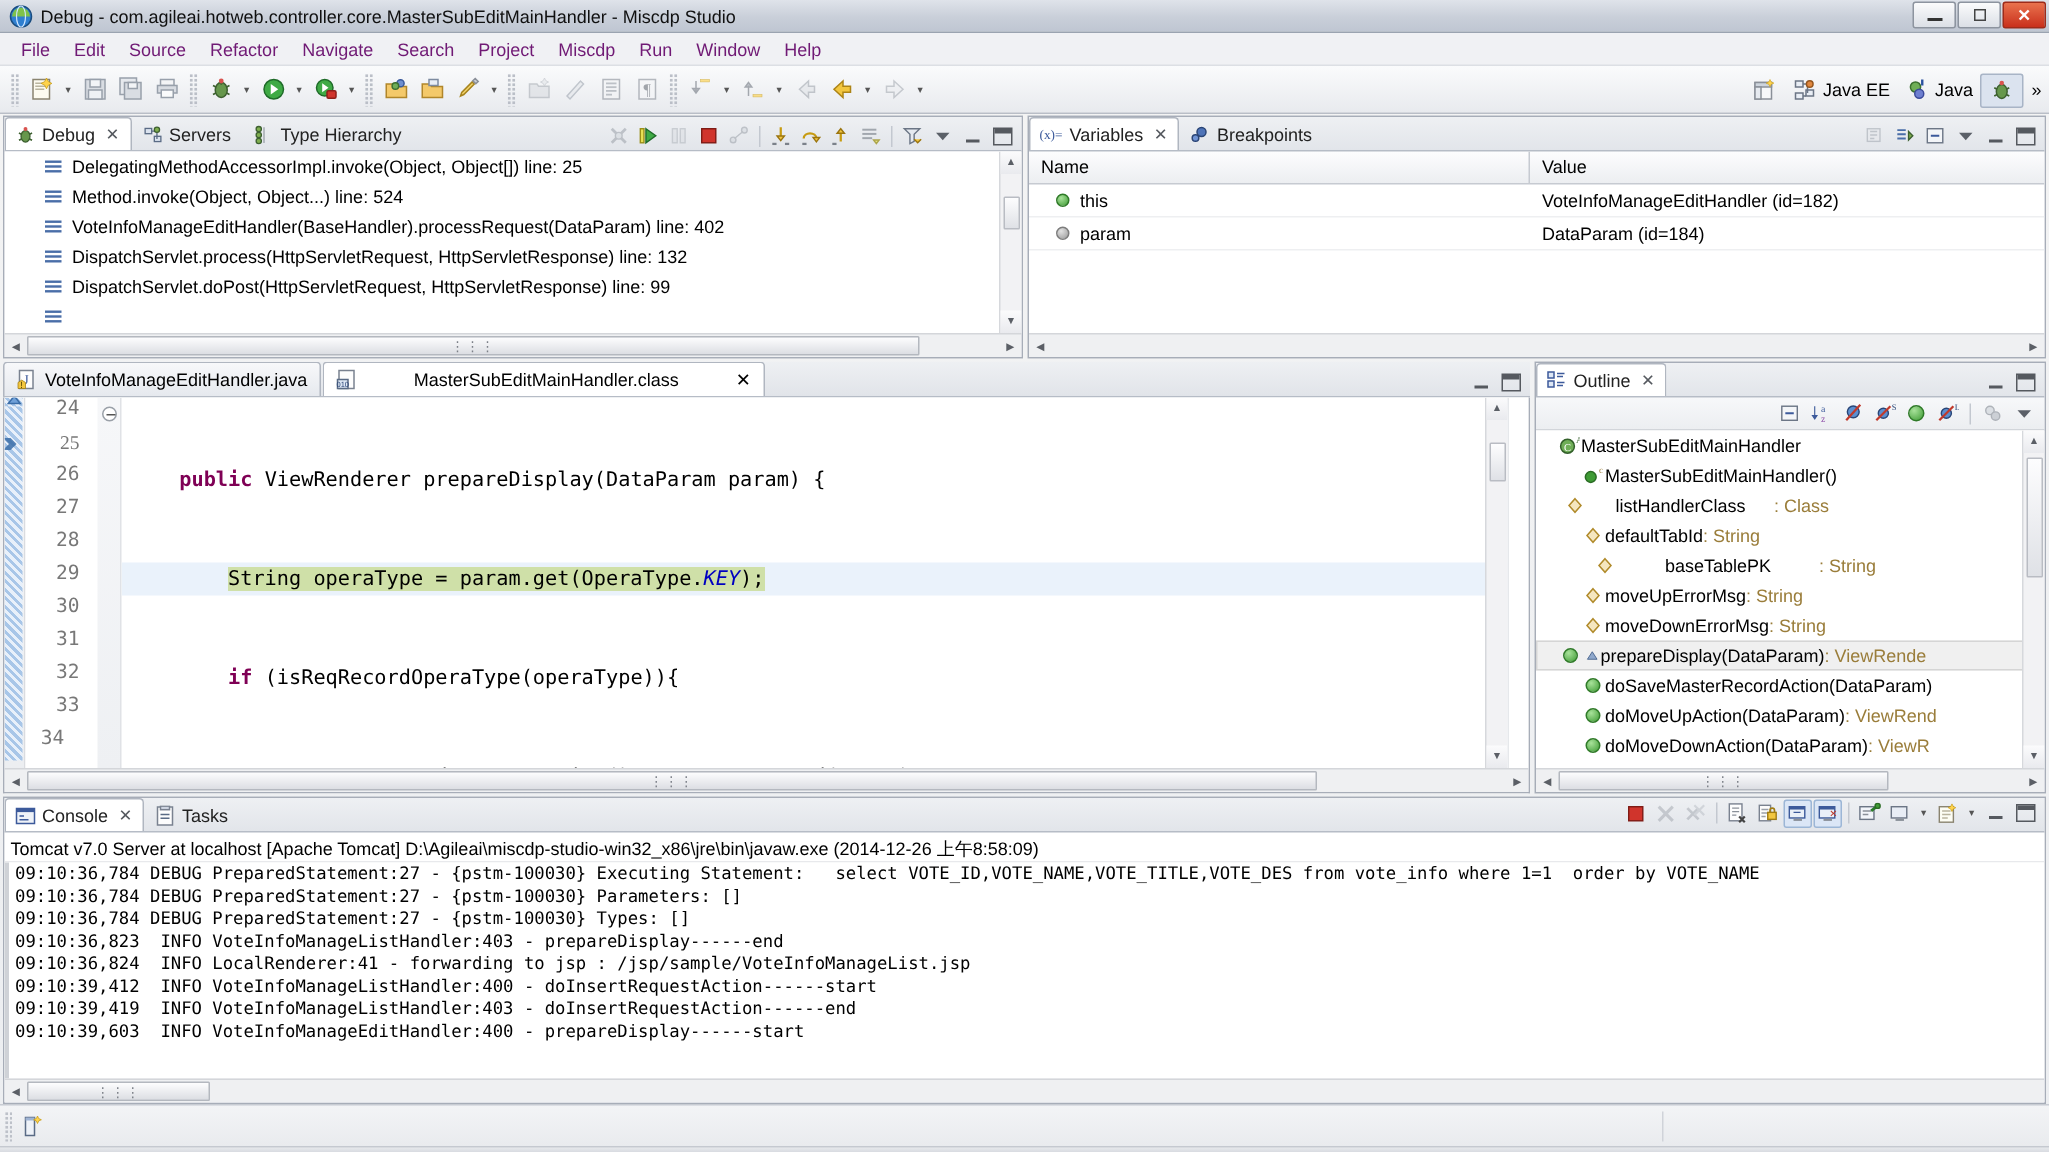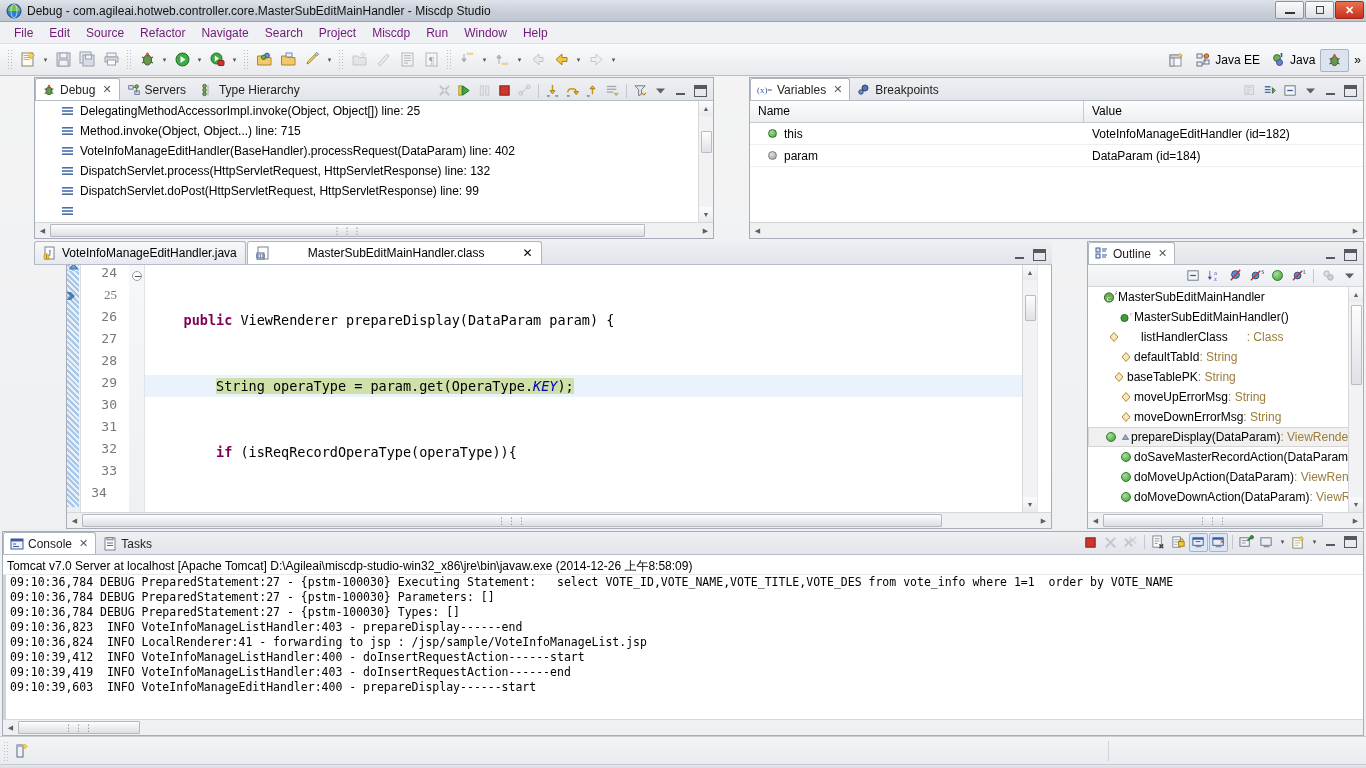--- a/index.html
+++ b/index.html
@@ -49,21 +49,21 @@
   .tbtn { width:24px;height:24px; display:flex;align-items:center;justify-content:center;
           border:1px solid transparent; border-radius:3px; }
   .tarrow { width:11px;height:24px; display:flex;align-items:center;justify-content:center;
             font-size:7px; color:#555; }
   .persp { position:absolute; right:0; top:0; height:32px; display:flex; align-items:center; }
   .persp .pitem { display:flex;align-items:center;gap:3px; padding:2px 5px; font-size:12px;}
   .persp .pitem.sel { background:#dbe3ef; border:1px solid #a8b4c6; border-radius:2px;}
 
   
   .row { display:flex; }
-  .pane { background:#fff; border:1px solid #a7adb8; display:flex; flex-direction:column; overflow:hidden;margin-left:32px; }
+  .pane { background:#fff; border:1px solid #a7adb8; display:flex; flex-direction:column; overflow:hidden; }
   .tabbar {
     height:23px; flex:0 0 23px; display:flex; align-items:flex-end; position:relative;
     background:linear-gradient(#eef0f3,#e2e5ea); border-bottom:1px solid #b6bcc6;
   }
   .vtab {
     height:22px; display:flex; align-items:center; gap:4px; padding:0 7px 0 6px;
     font-size:12px; color:#222; border:1px solid transparent; border-bottom:none;
     border-top-left-radius:3px; border-top-right-radius:3px; white-space:nowrap;
   }
   .vtab.sel { background:#fff; border-color:#b0b6c0; }
@@ -508,21 +508,21 @@
           <span>DelegatingMethodAccessorImpl.invoke(Object, Object[]) line: 25</span>
         </div>
         <div class="stackrow">
           <span class="sicon">
             <svg width="14" height="14" viewBox="0 0 14 14">
                 <rect x="1" y="3" width="11" height="1.6" fill="#4a6ea8"></rect>
                 <rect x="1" y="6.2" width="11" height="1.6" fill="#4a6ea8"></rect>
                 <rect x="1" y="9.4" width="11" height="1.6" fill="#4a6ea8"></rect>
               </svg>
             </span>
-          <span>Method.invoke(Object, Object...) line: 715</span>
+          <span>Method.invoke(Object, Object...) line: 524</span>
         </div>
         <div class="stackrow">
           <span class="sicon">
             <svg width="14" height="14" viewBox="0 0 14 14">
                 <rect x="1" y="3" width="11" height="1.6" fill="#4a6ea8"></rect>
                 <rect x="1" y="6.2" width="11" height="1.6" fill="#4a6ea8"></rect>
                 <rect x="1" y="9.4" width="11" height="1.6" fill="#4a6ea8"></rect>
               </svg>
             </span>
           <span>VoteInfoManageEditHandler(BaseHandler).processRequest(DataParam) line: 402</span>
@@ -855,21 +855,21 @@
         </div>
         <div class="orow" style="padding-left:30px;">
           <span class="oicn">
             <svg width="12" height="12" viewBox="0 0 12 12">
                 <path d="M6 1.5l4 4.5-4 4.5-4-4.5z" fill="#f5e6bf" stroke="#b08a2a"></path>
               </svg>
             </span>
           <span>defaultTabId</span>
           <span class="otype"> : String</span>
         </div>
-        <div class="orow" style="padding-left:23px;">
+        <div class="orow" style="padding-left:38px;gap:32px;">
           <span class="oicn">
             <svg width="12" height="12" viewBox="0 0 12 12">
                 <path d="M6 1.5l4 4.5-4 4.5-4-4.5z" fill="#f5e6bf" stroke="#b08a2a"></path>
               </svg>
             </span>
           <span>baseTablePK</span>
           <span class="otype"> : String</span>
         </div>
         <div class="orow" style="padding-left:30px;">
           <span class="oicn">

